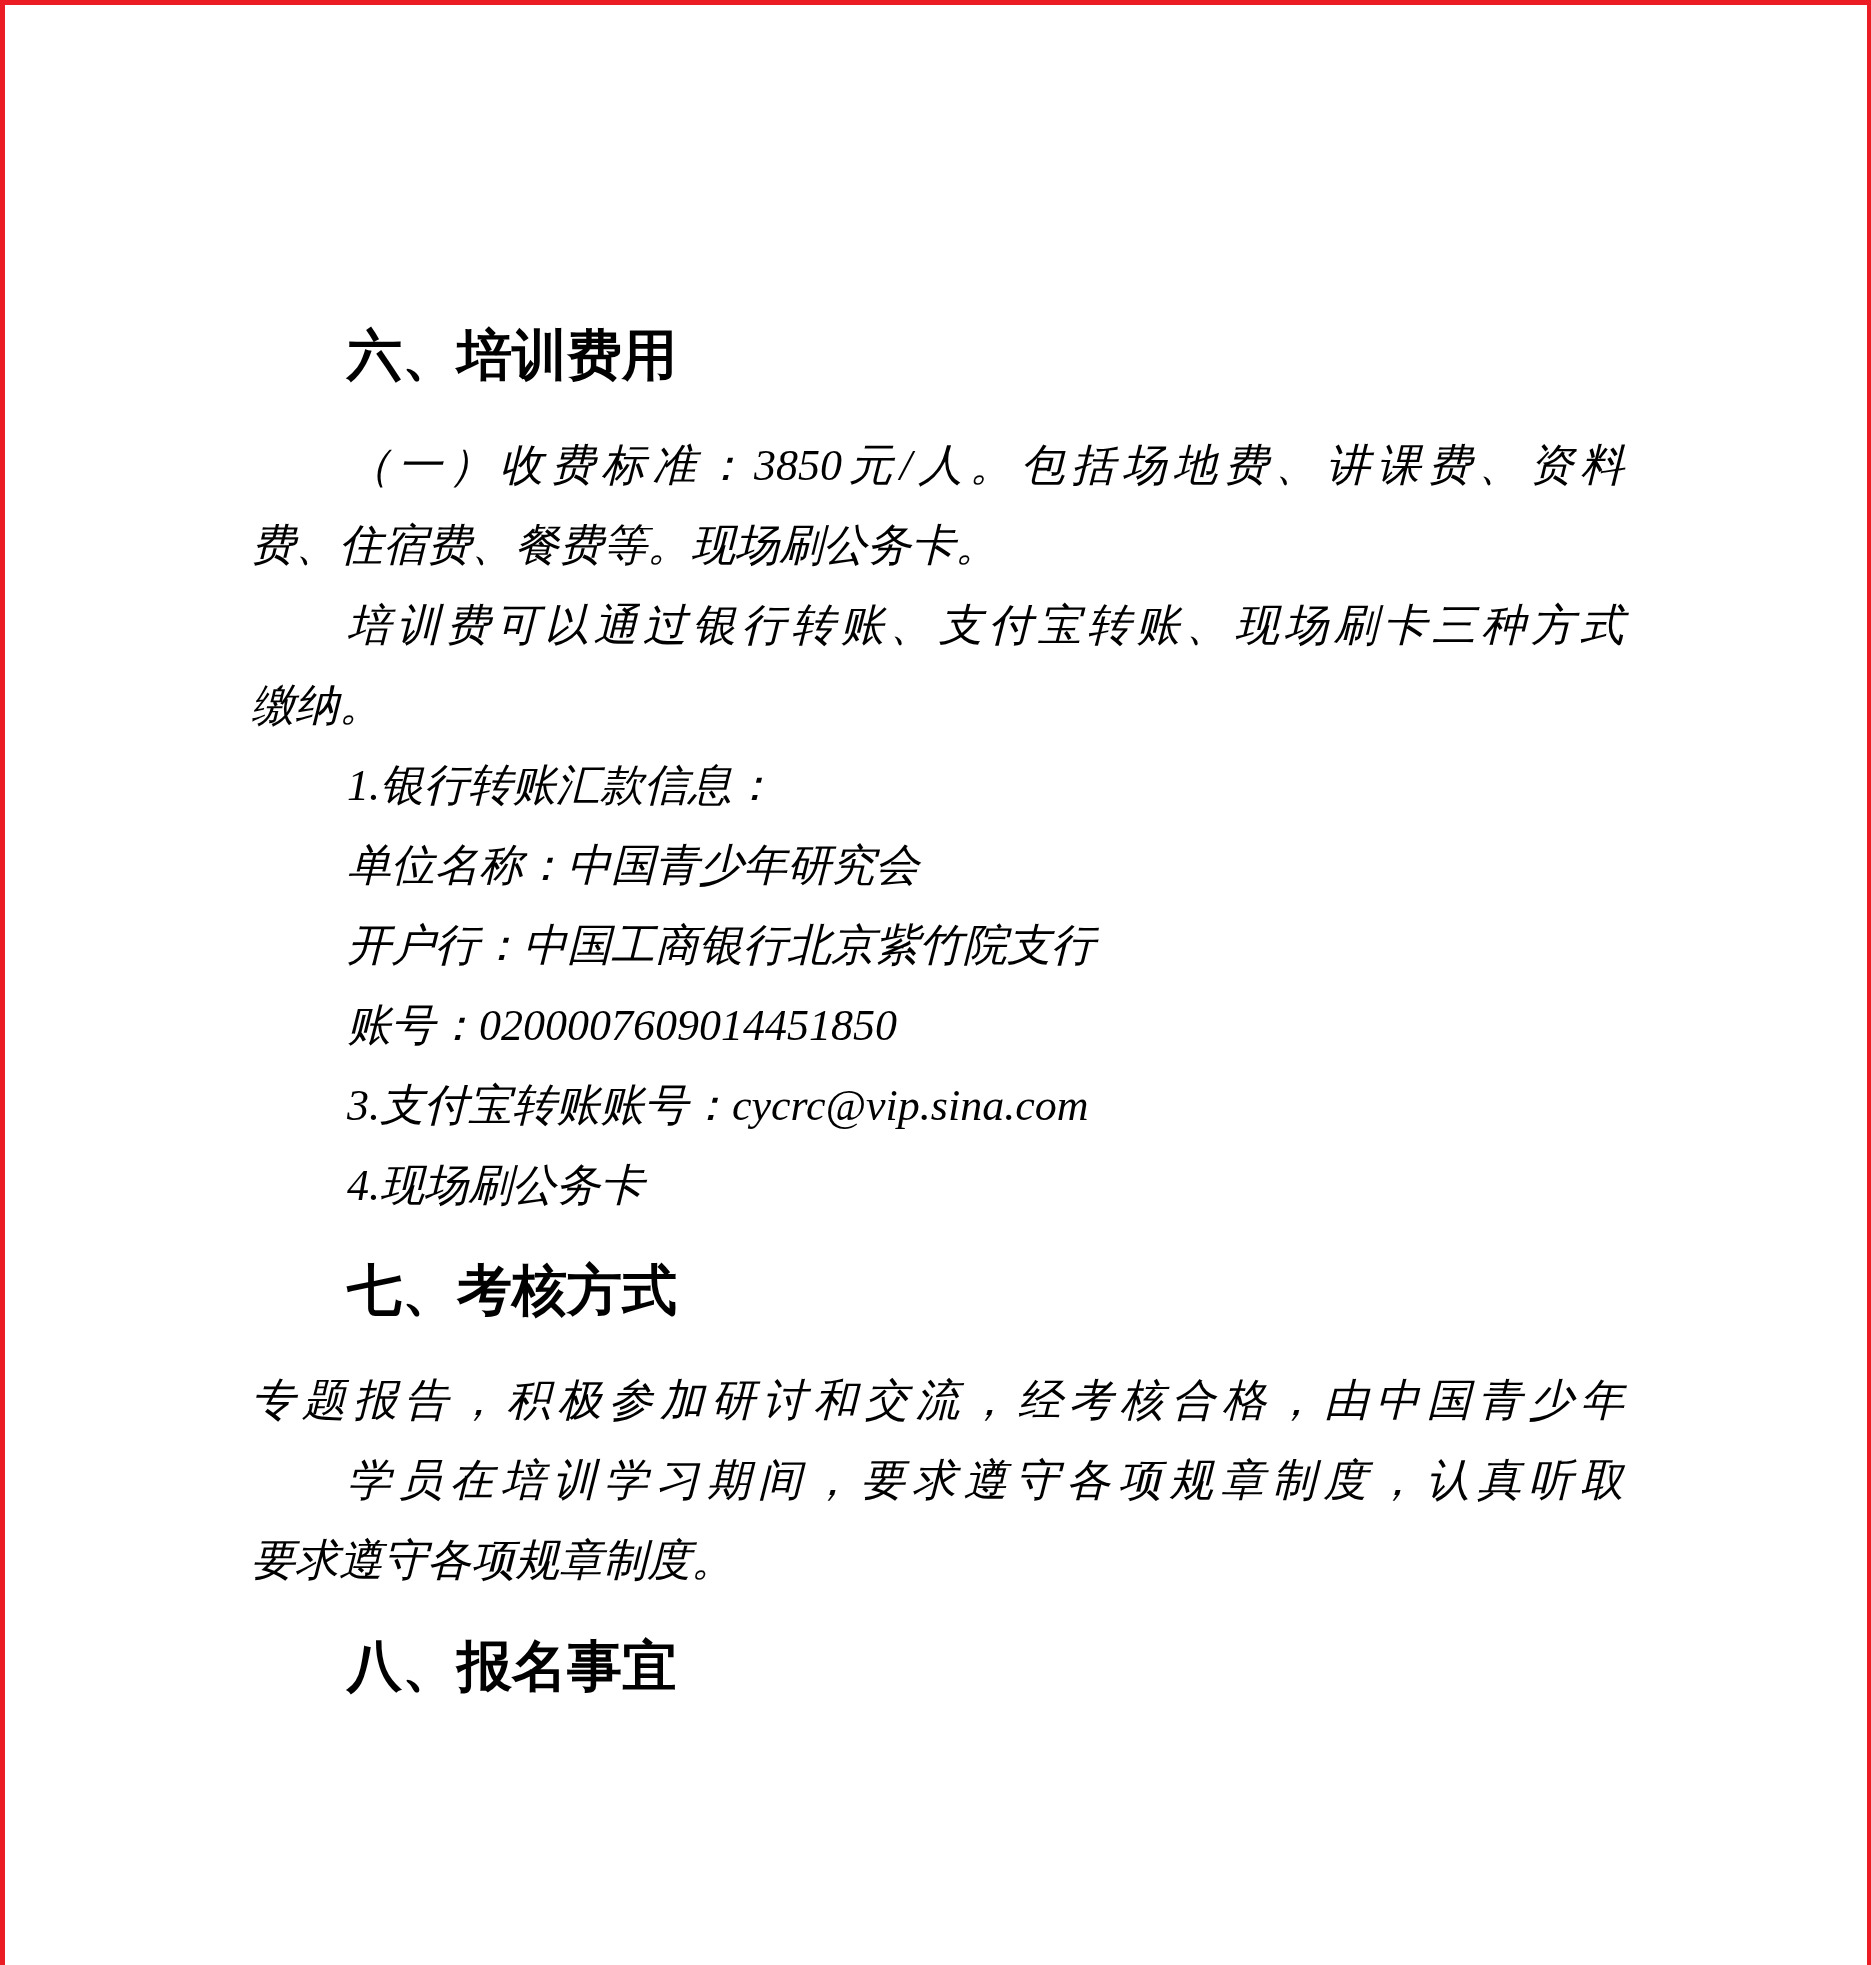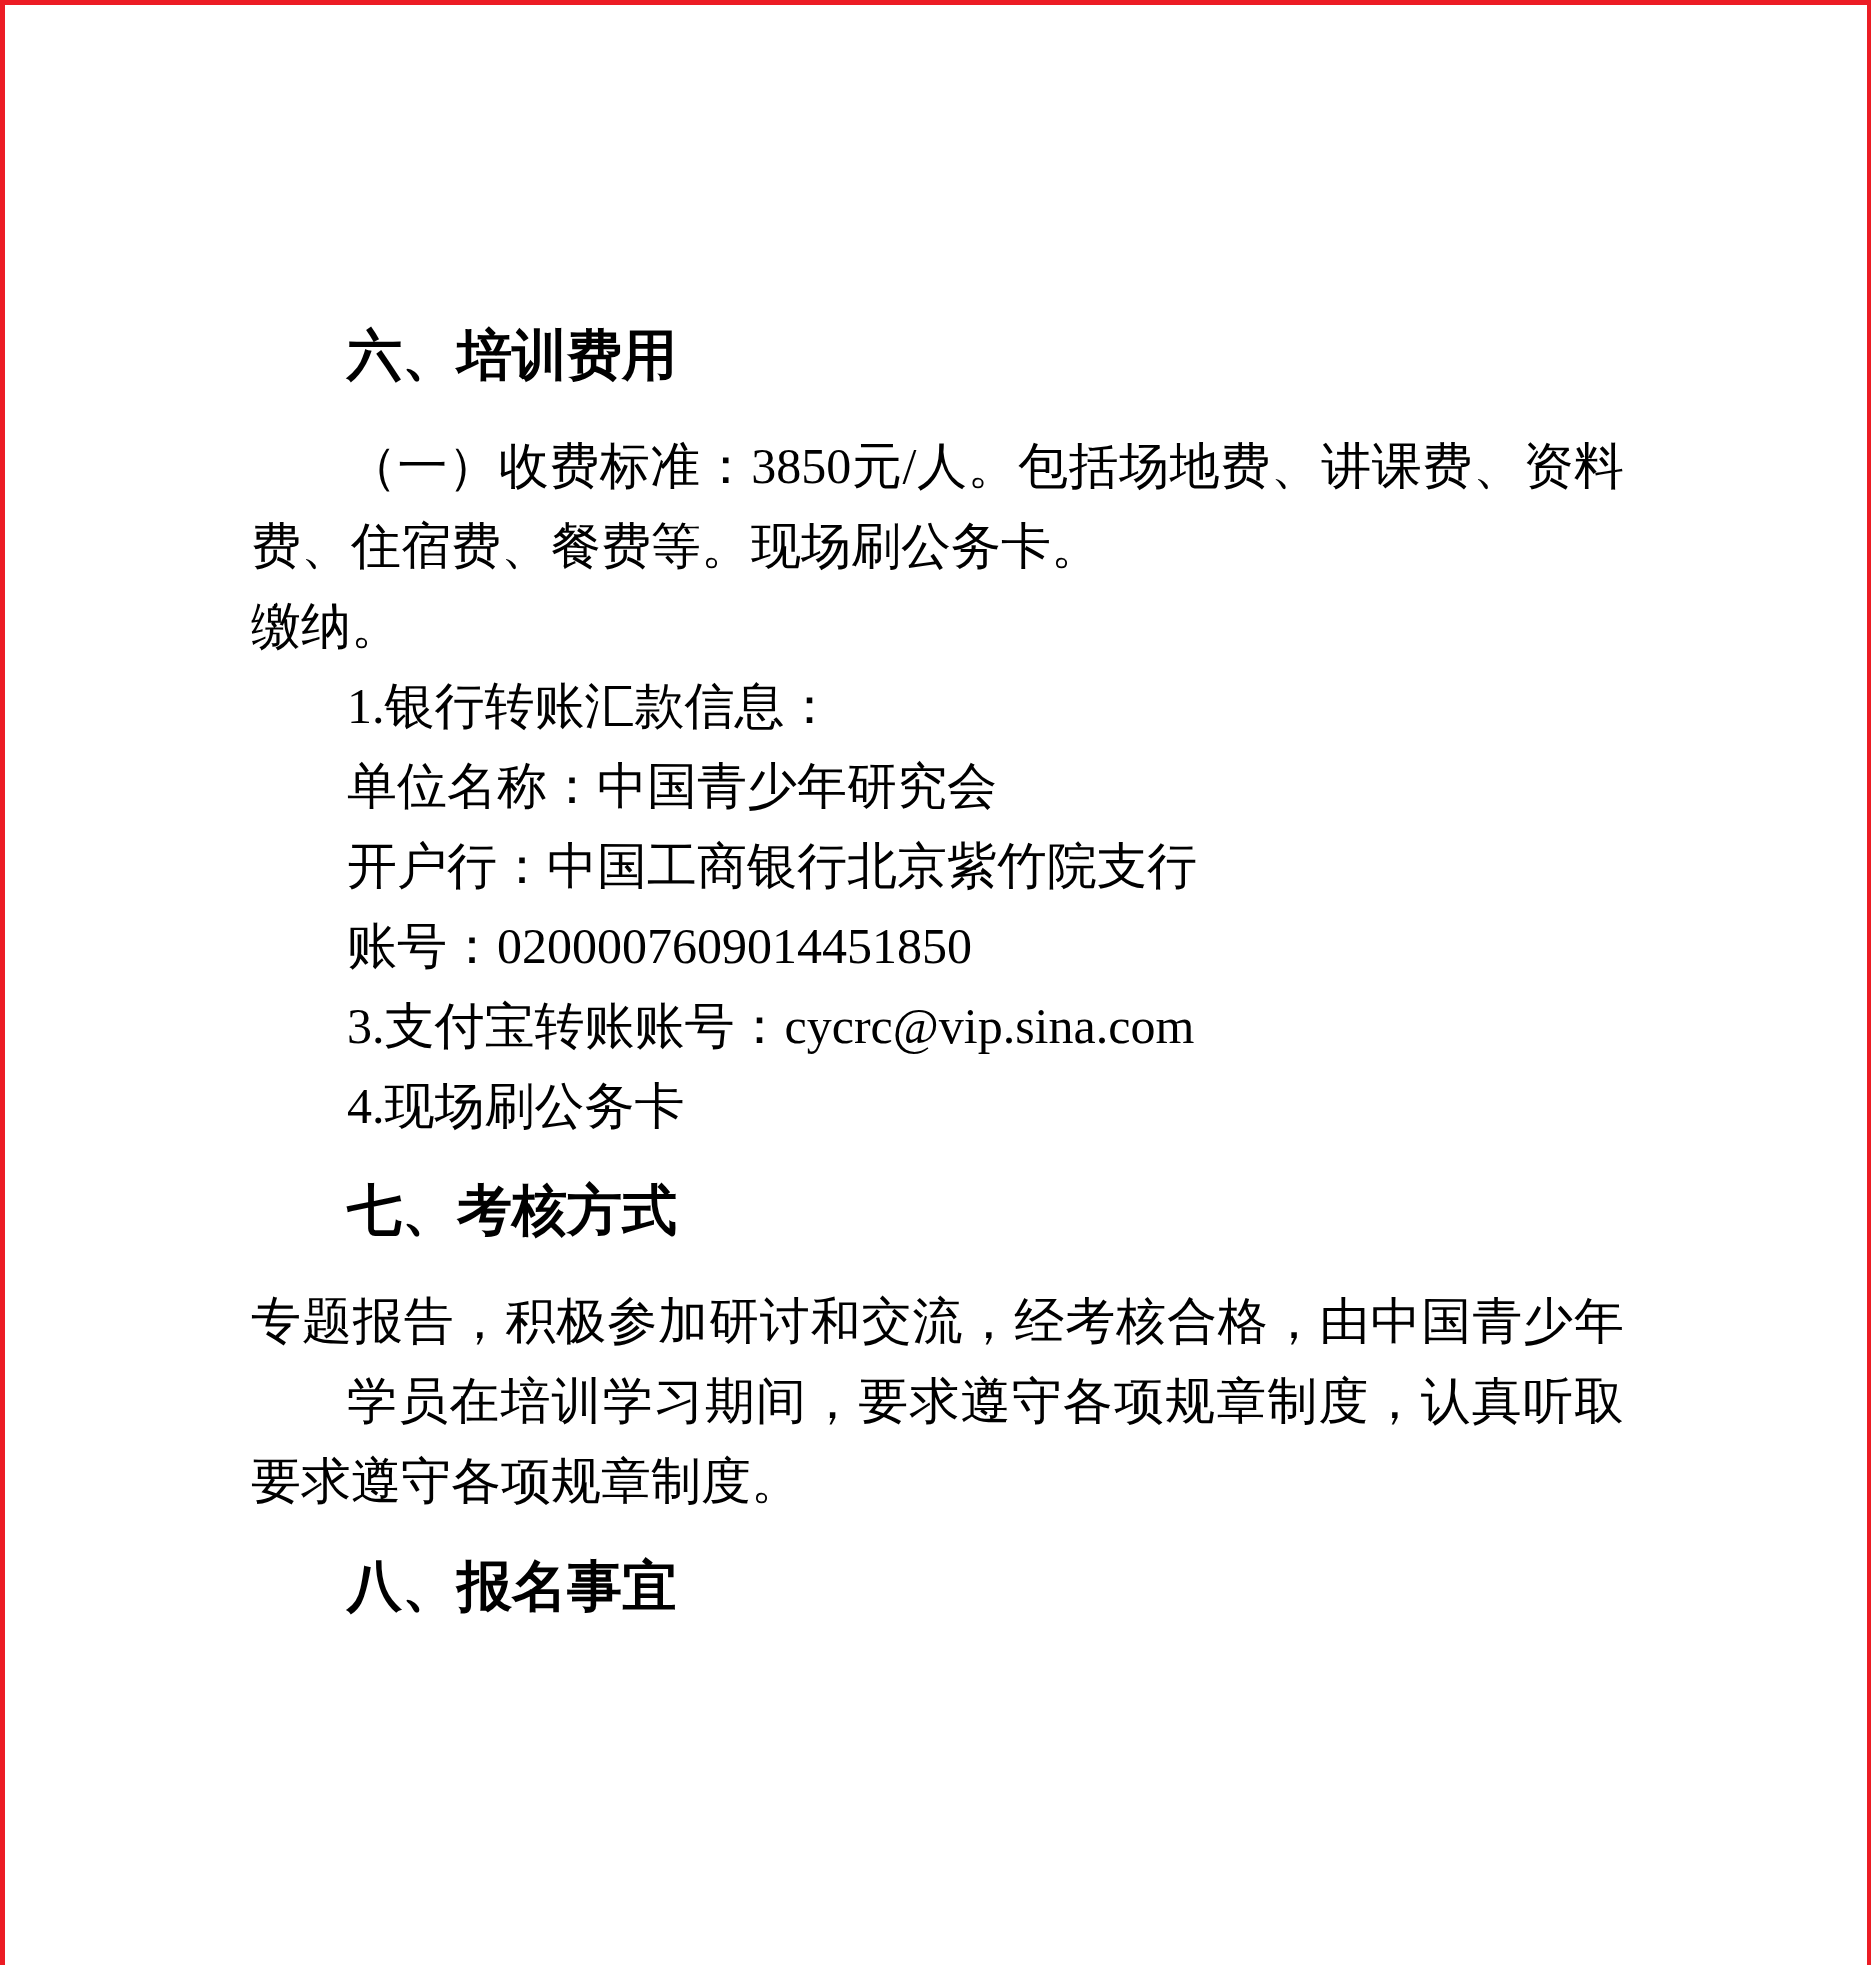--- a/index.html
+++ b/index.html
@@ -12,24 +12,25 @@
     width: 1872px;
     height: 2647px;
     box-sizing: border-box;
     background: #ffffff;
     border: 5.5px solid #ec1c24;
     padding: 310px 243px 0 246px;
     overflow: hidden;
   }
   .line {
     font-family: "Liberation Serif", "DejaVu Serif", serif;
-    font-size: 50px;
+    font-size: 44px;
     line-height: 80px;
     color: #000000;
     white-space: normal;
+    font-style: italic;
   }
   .heading {
     font-family: "DejaVu Sans", "Liberation Sans", sans-serif;
     font-size: 55px;
     line-height: 80px;
     font-weight: 700;
     color: #000000;
     margin-bottom: 31px;
   }
   .heading.gap-before { margin-top: 24.4px; }
@@ -42,20 +43,21 @@
 </style>
 </head>
 <body>
 
 <div class="page" style="border-color: rgb(236, 28, 36); background: rgb(255, 255, 255); color: rgb(0, 0, 0);">
 
   <div class="heading indent">六、培训费用</div>
 
   <div class="line indent just">（一）收费标准：3850元/人。包括场地费、讲课费、资料</div>
   <div class="line">费、住宿费、餐费等。现场刷公务卡。</div>
+  <div class="line indent just">培训费可以通过银行转账、支付宝转账、现场刷卡三种方式</div>
   <div class="line">缴纳。</div>
   <div class="line indent">1.银行转账汇款信息：</div>
   <div class="line indent">单位名称：中国青少年研究会</div>
   <div class="line indent">开户行：中国工商银行北京紫竹院支行</div>
   <div class="line indent">账号：0200007609014451850</div>
   <div class="line indent">3.支付宝转账账号：cycrc@vip.sina.com</div>
   <div class="line indent">4.现场刷公务卡</div>
 
   <div class="heading indent gap-before">七、考核方式</div>
 

